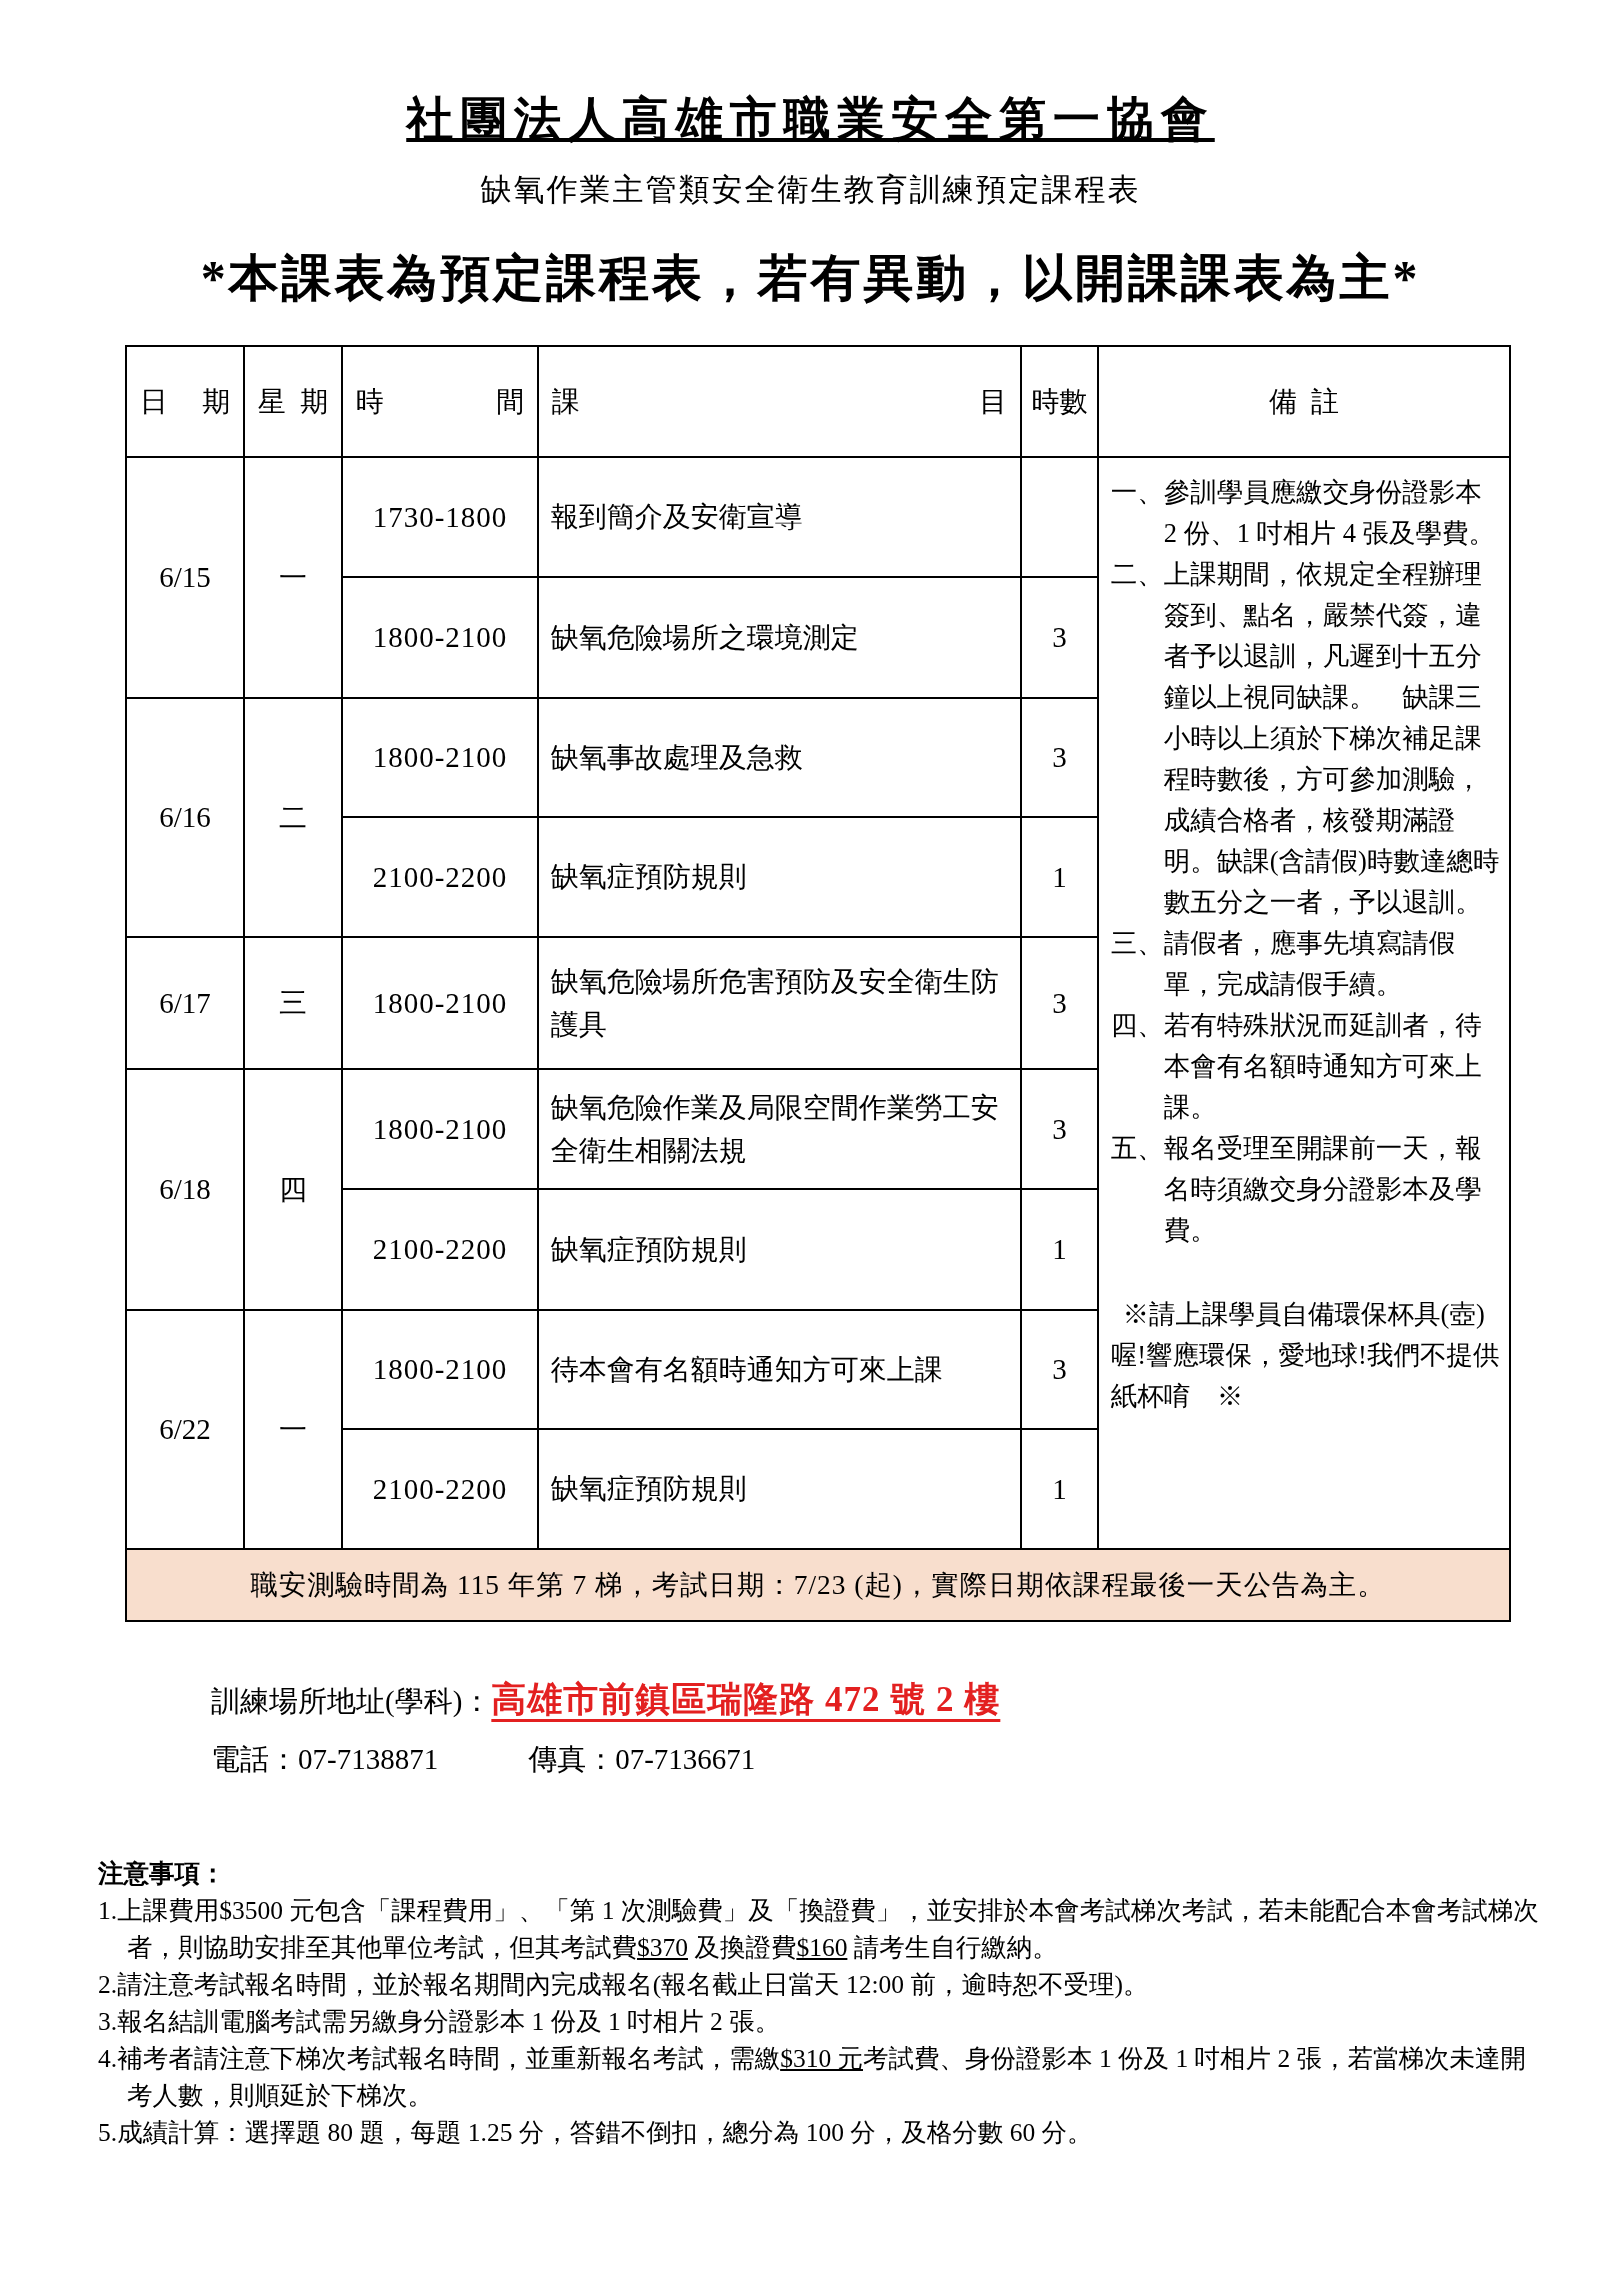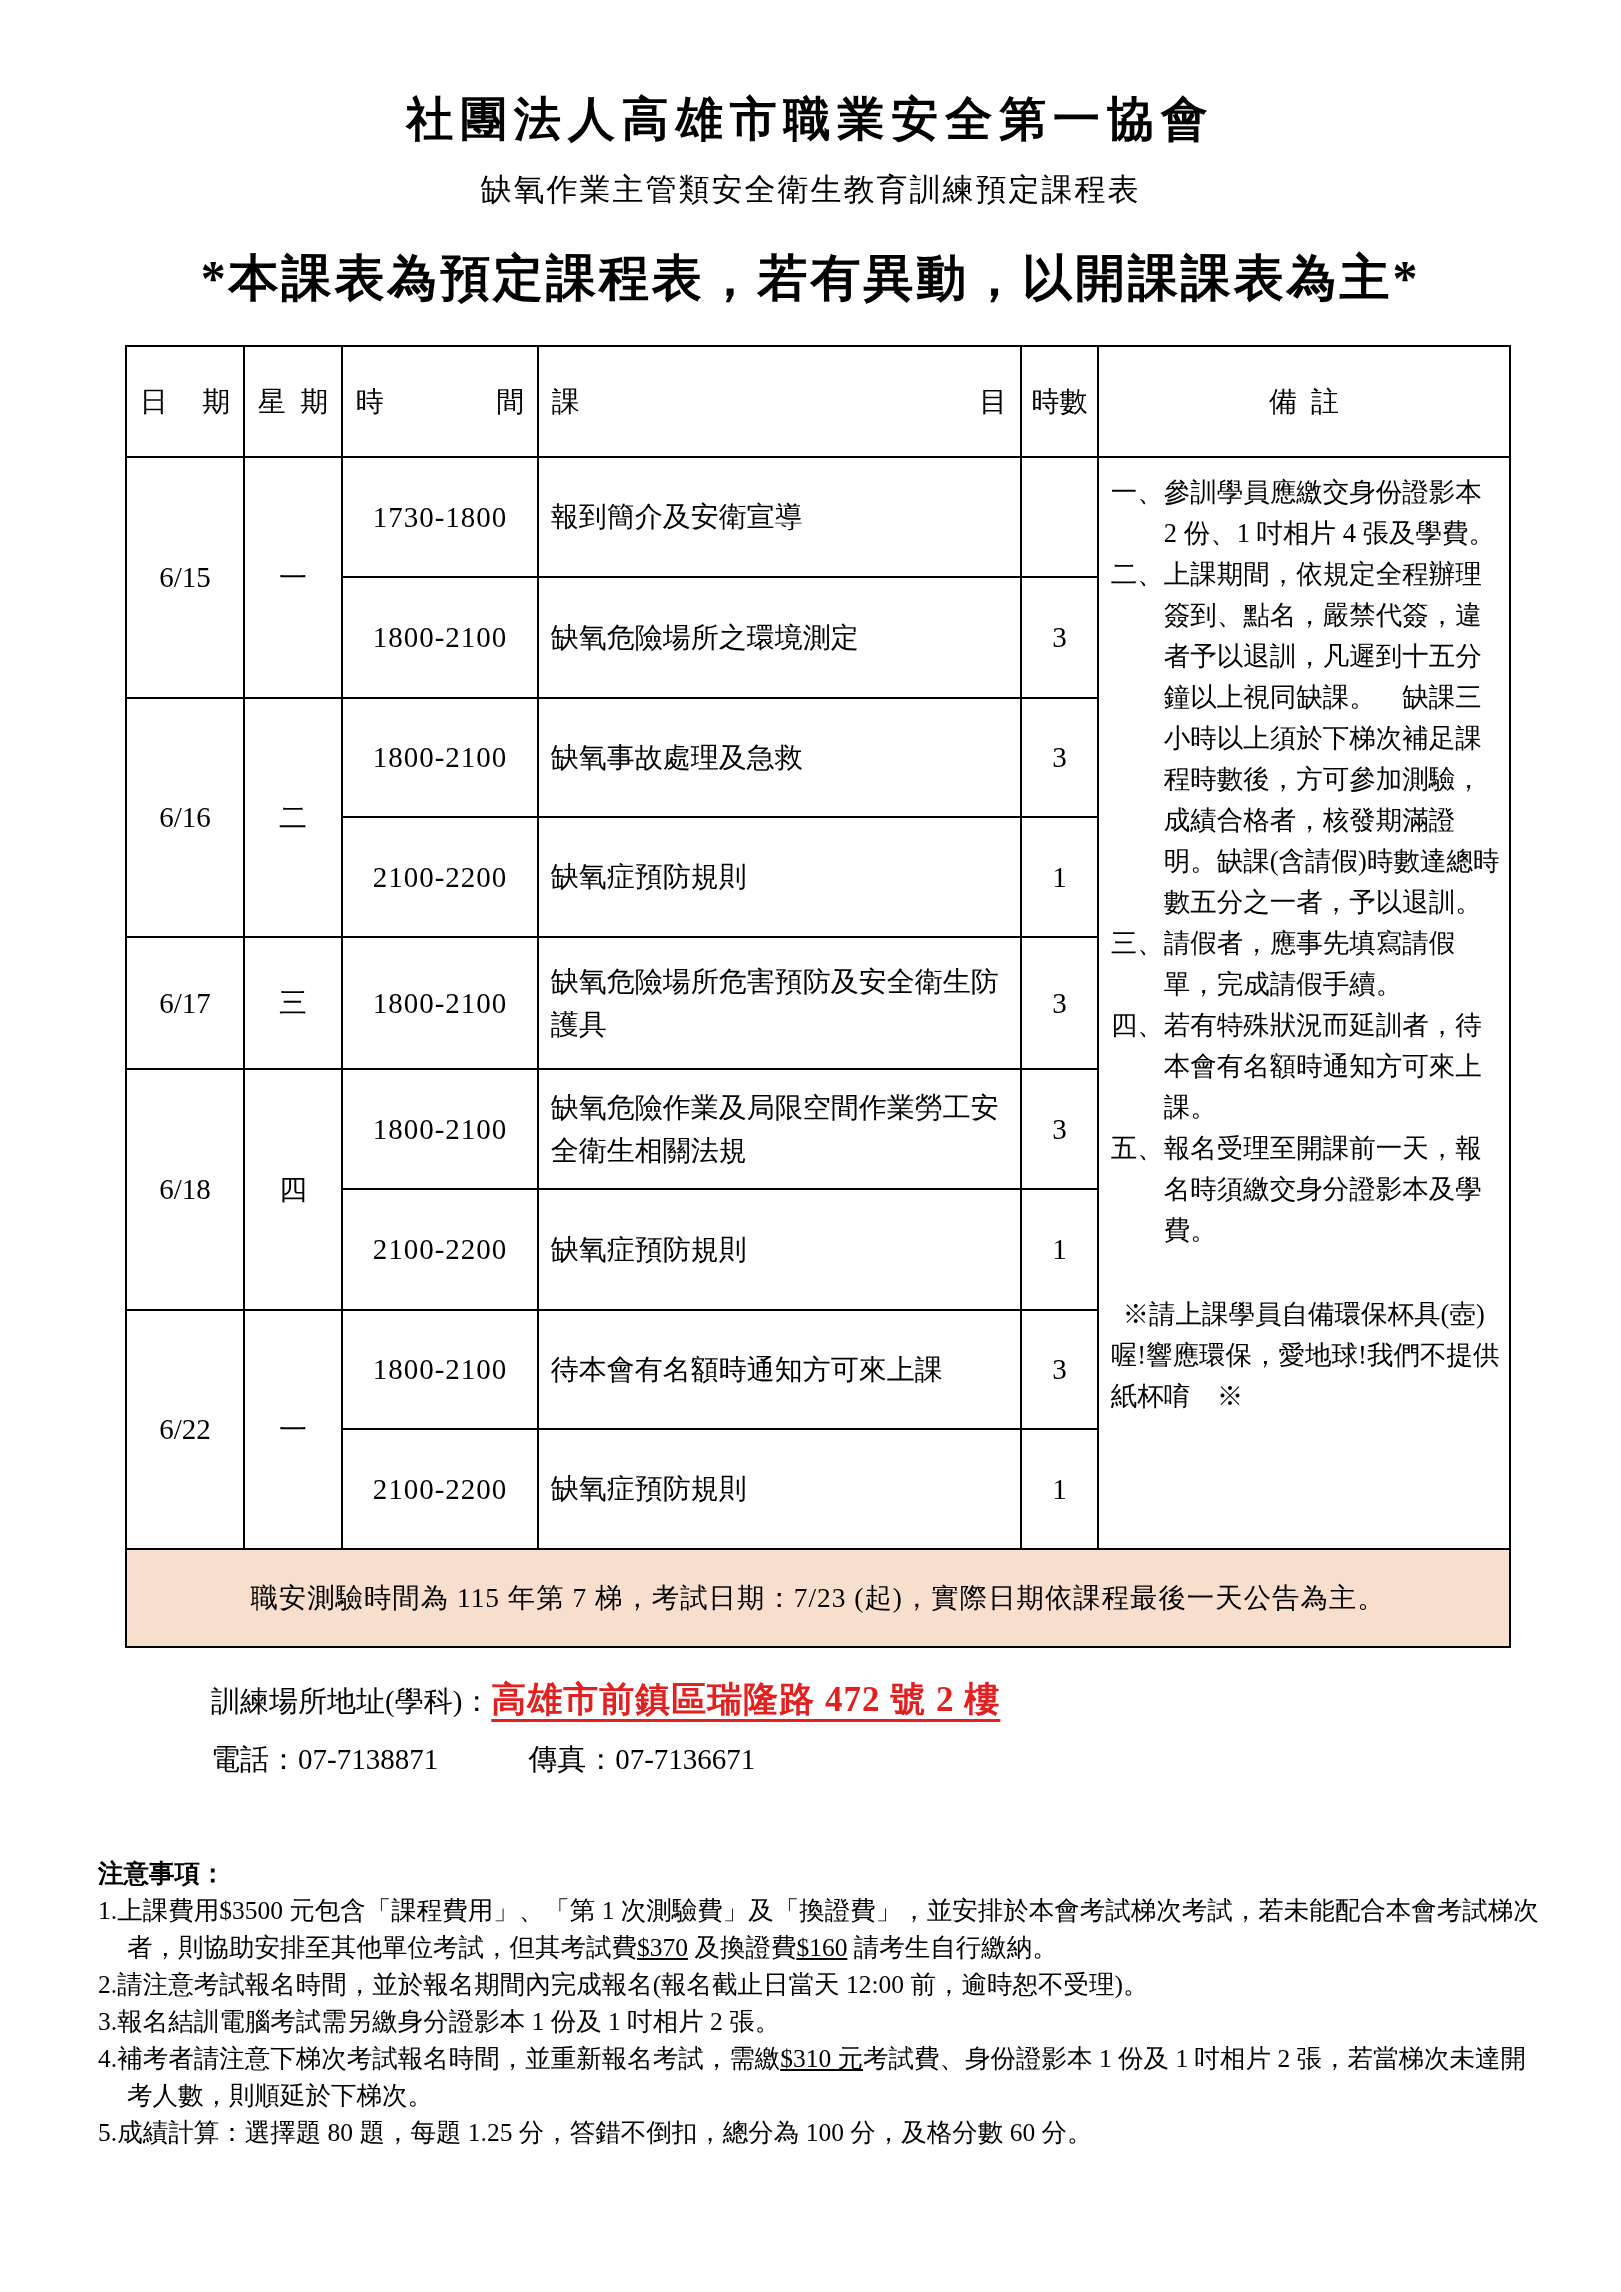--- a/index.html
+++ b/index.html
@@ -1,20 +1,20 @@
 <!DOCTYPE html>
 <html><head>
 <meta charset="utf-8">
 <style>
   html,body{margin:0;padding:0;background:#ffffff;}
   .page{position:relative;width:1621px;height:2293px;background:#fff;color:#000;
         font-family:"Liberation Serif","DejaVu Serif",serif;overflow:hidden;}
 
   .title{position:absolute;top:88px;left:0;width:100%;text-align:center;
-         font-size:47px;font-weight:bold;letter-spacing:6.9px;}
+         font-size:47px;font-weight:bold;letter-spacing:6.9px;text-decoration:underline;}
   .subtitle{position:absolute;top:169px;left:0;width:100%;text-align:center;
          font-size:31px;letter-spacing:2px;}
   .notice{position:absolute;top:245px;left:0;width:100%;text-align:center;
          font-size:50px;font-weight:bold;letter-spacing:2.9px;}
 
   table.sched{position:absolute;left:125px;top:345px;width:1384px;
          border-collapse:collapse;table-layout:fixed;border:2.9px solid #000;}
   table.sched td{border:2px solid #000;border-bottom-width:2.9px;overflow:hidden;}
   tr.head td{font-size:28px;}
   .justify-chars{display:flex;justify-content:space-between;padding:0 11.8px;}
@@ -152,21 +152,21 @@
       <td class="c time">1800-2100</td>
       <td class="course">待本會有名額時通知方可來上課</td>
       <td class="c hours">3</td>
     </tr>
     <tr style="height:120px">
       <td class="c time">2100-2200</td>
       <td class="course">缺氧症預防規則</td>
       <td class="c hours">1</td>
     </tr>
 
-    <tr class="foot" style="height:98px">
+    <tr class="foot" style="height:72px">
       <td colspan="6">職安測驗時間為 115 年第 7 梯，考試日期：7/23 (起)，實際日期依課程最後一天公告為主。</td>
     </tr>
     </tbody>
   </table>
 
   <div class="venue">
     <span>訓練場所地址(學科)：</span><span class="addr">高雄市前鎮區瑞隆路 472 號 2 樓</span>
   </div>
 
   <div class="phones">

